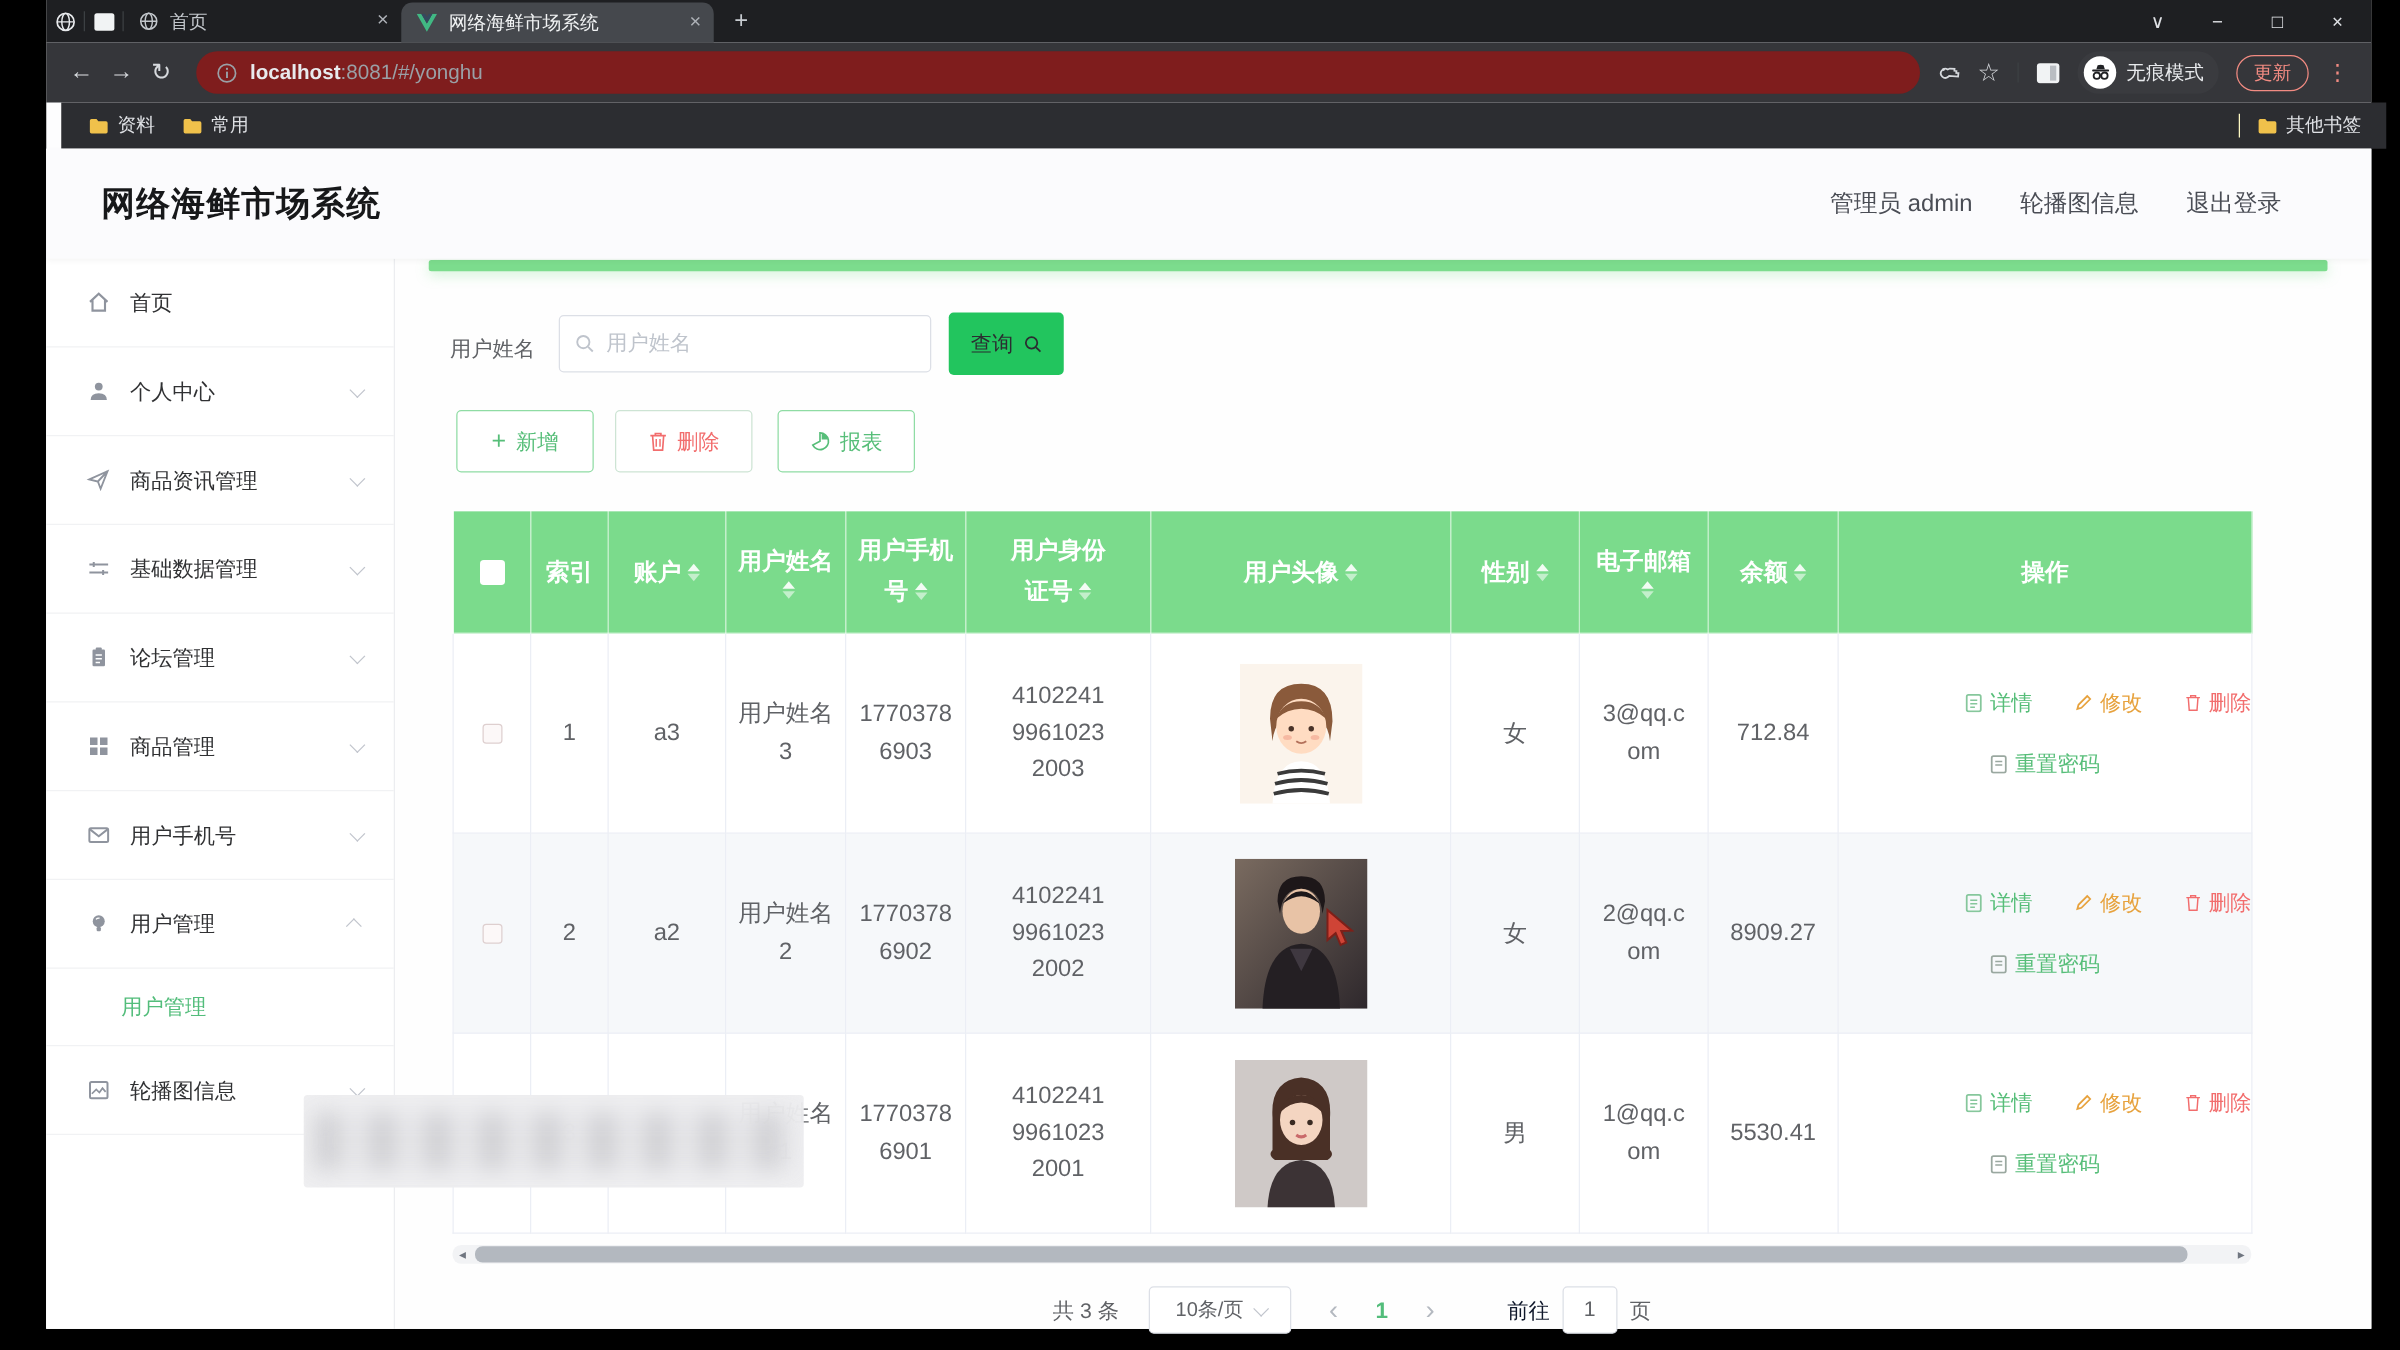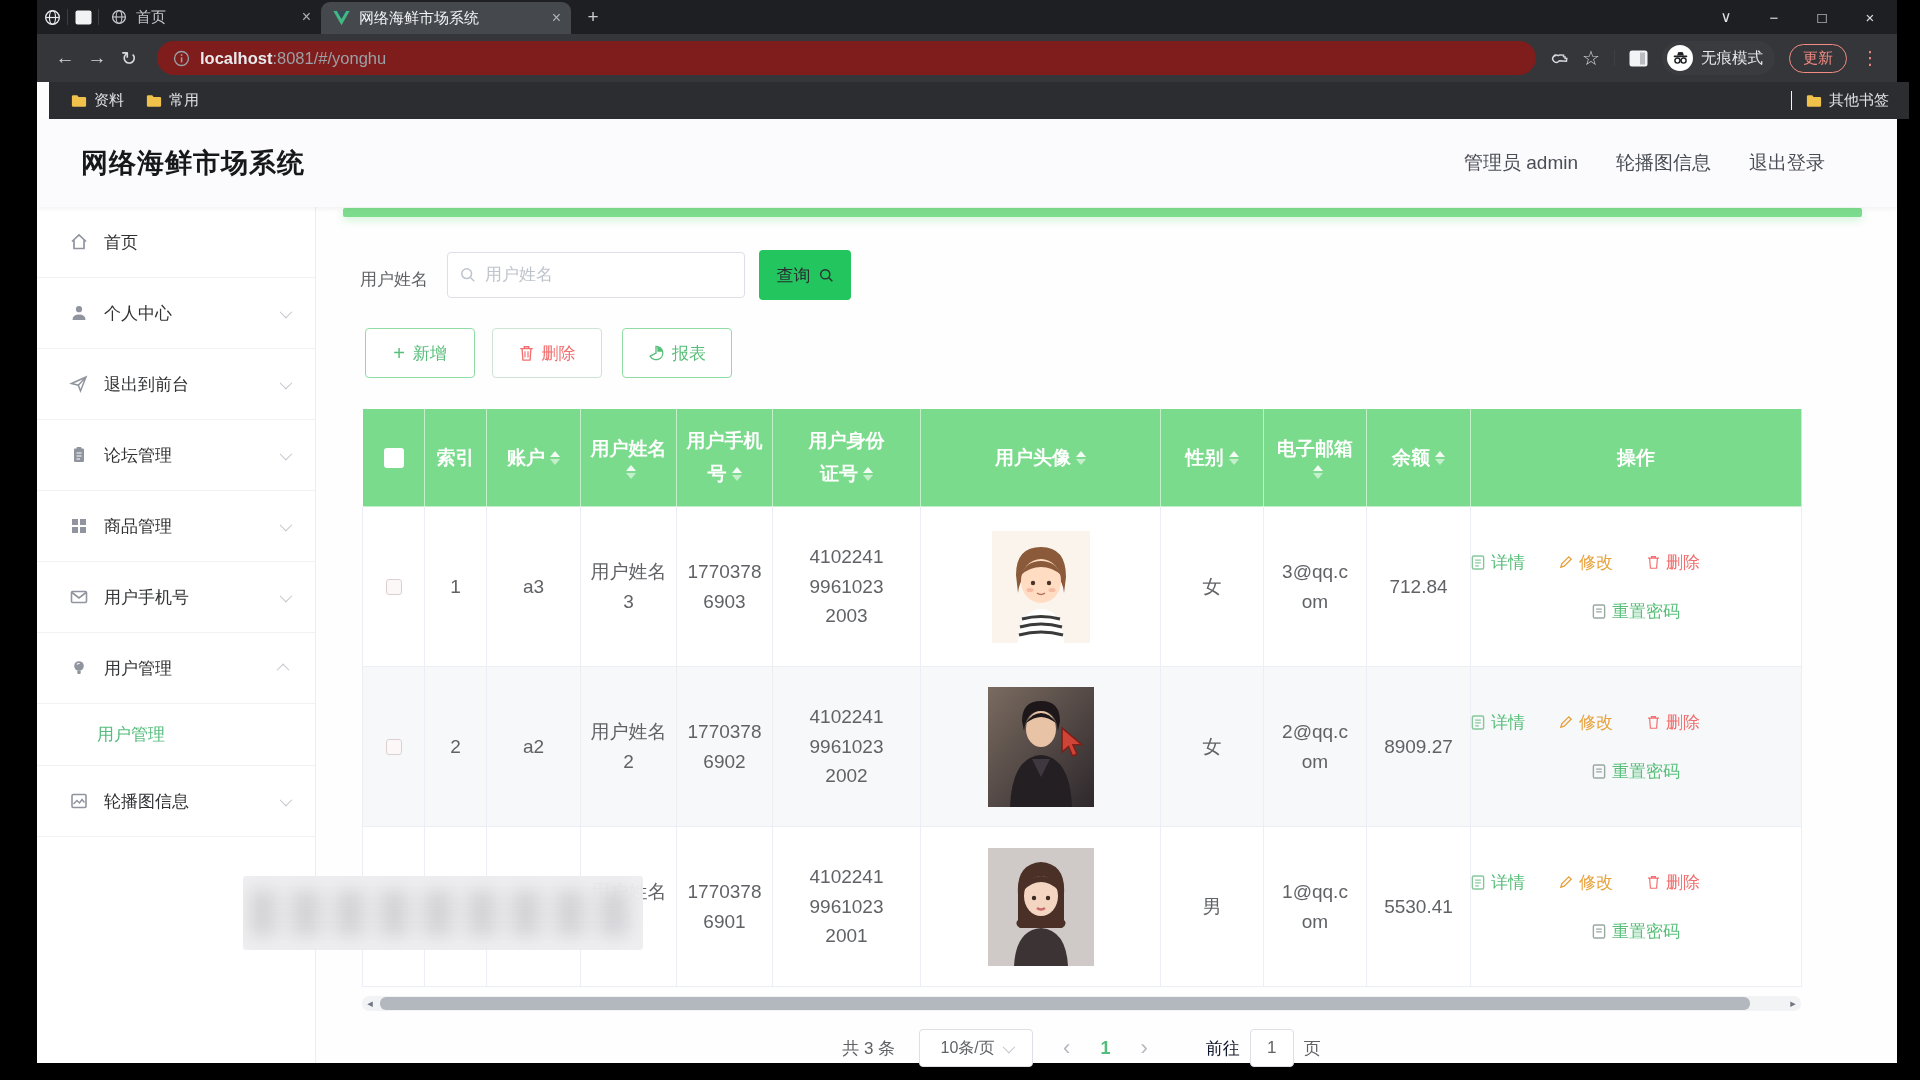--- a/index.html
+++ b/index.html
@@ -85,21 +85,21 @@
   .sort i { display:block; width:0; height:0; border-left:5px solid transparent; border-right:5px solid transparent; }
   .sort .up { border-bottom:6px solid rgba(255,255,255,.9); margin-bottom:2px; }
   .sort .dn { border-top:6px solid rgba(255,255,255,.55); }
   .hstack { display:flex; flex-direction:column; align-items:center; gap:3px; }
   .hwrap { width:84px; margin:0 auto; line-height:1.7; }
   .w78 { width:78px; margin:0 auto; word-break:break-all; line-height:1.55; }
   .w74 { width:74px; margin:0 auto; word-break:break-all; line-height:1.55; }
   .ckbx { width:16px; height:16px; border:1px solid #decfcf; border-radius:3px; background:#fcf8f8; margin:0 auto; }
   .hckbx { width:20px; height:20px; background:#fff; border-radius:3px; margin:0 auto; }
   .avatar { display:inline-block; vertical-align:middle; }
-  .opline { display:flex; justify-content:flex-start; gap:34px; align-items:center; }
+  .opline { display:flex; justify-content:flex-end; gap:34px; align-items:center; }
   .opline2 { margin-top:26px; display:flex; justify-content:center; }
   .op { display:flex; align-items:center; gap:6px; font-size:17px; }
   .op.green { color:#57be79; } .op.orange { color:#e7a23d; } .op.red { color:#f26d6d; }
 
   .hscroll { position:absolute; left:46px; top:789px; width:1439px; height:15px; background:#f2f3f5;
     border-radius:7px; display:flex; align-items:center; }
   .harrow { width:16px; text-align:center; font-size:11px; color:#707680; }
   .hthumb { position:absolute; left:18px; width:1370px; height:13px; background:#b3b8bf; border-radius:6px; top:1px; }
 
   .pager { position:absolute; left:46px; top:822px; width:1439px; display:flex; align-items:center; justify-content:center; }
@@ -249,21 +249,29 @@
             <circle cx="10" cy="6.2" r="3.1" fill="#8f949e"></circle>
             <path d="M3.5 17 Q3.5 11.5 10 11.5 Q16.5 11.5 16.5 17 Z" fill="#8f949e"></path>
           </svg>
         <span class="lbl">个人中心</span>
         <span class="chev down"></span>
       </div>
       <div class="sitem">
         <svg width="20" height="20" viewBox="0 0 20 20">
             <path d="M2.5 9.5 L17 3 L11.5 17 L9.3 11.2 Z M9.3 11.2 L17 3" fill="none" stroke="#8f949e" stroke-width="1.5"></path>
           </svg>
-        <span class="lbl">退出到前台</span>
+        <span class="lbl">商品资讯管理</span>
+        <span class="chev down"></span>
+      </div>
+      <div class="sitem">
+        <svg width="20" height="20" viewBox="0 0 20 20">
+            <path d="M2.5 6.5 H17.5 M2.5 13 H17.5" stroke="#8f949e" stroke-width="1.6"></path>
+            <path d="M6 4.5 V8.5 M13.5 11 V15" stroke="#8f949e" stroke-width="1.6"></path>
+          </svg>
+        <span class="lbl">基础数据管理</span>
         <span class="chev down"></span>
       </div>
       <div class="sitem">
         <svg width="20" height="20" viewBox="0 0 20 20">
             <rect x="5" y="3.5" width="10" height="13.5" rx="1" fill="#8f949e"></rect>
             <rect x="7.6" y="2" width="4.8" height="3" rx="0.8" fill="#8f949e"></rect>
             <path d="M7.5 8 H12.5 M7.5 11 H12.5 M7.5 14 H11" stroke="#fff" stroke-width="1.2"></path>
           </svg>
         <span class="lbl">论坛管理</span>
         <span class="chev down"></span>

